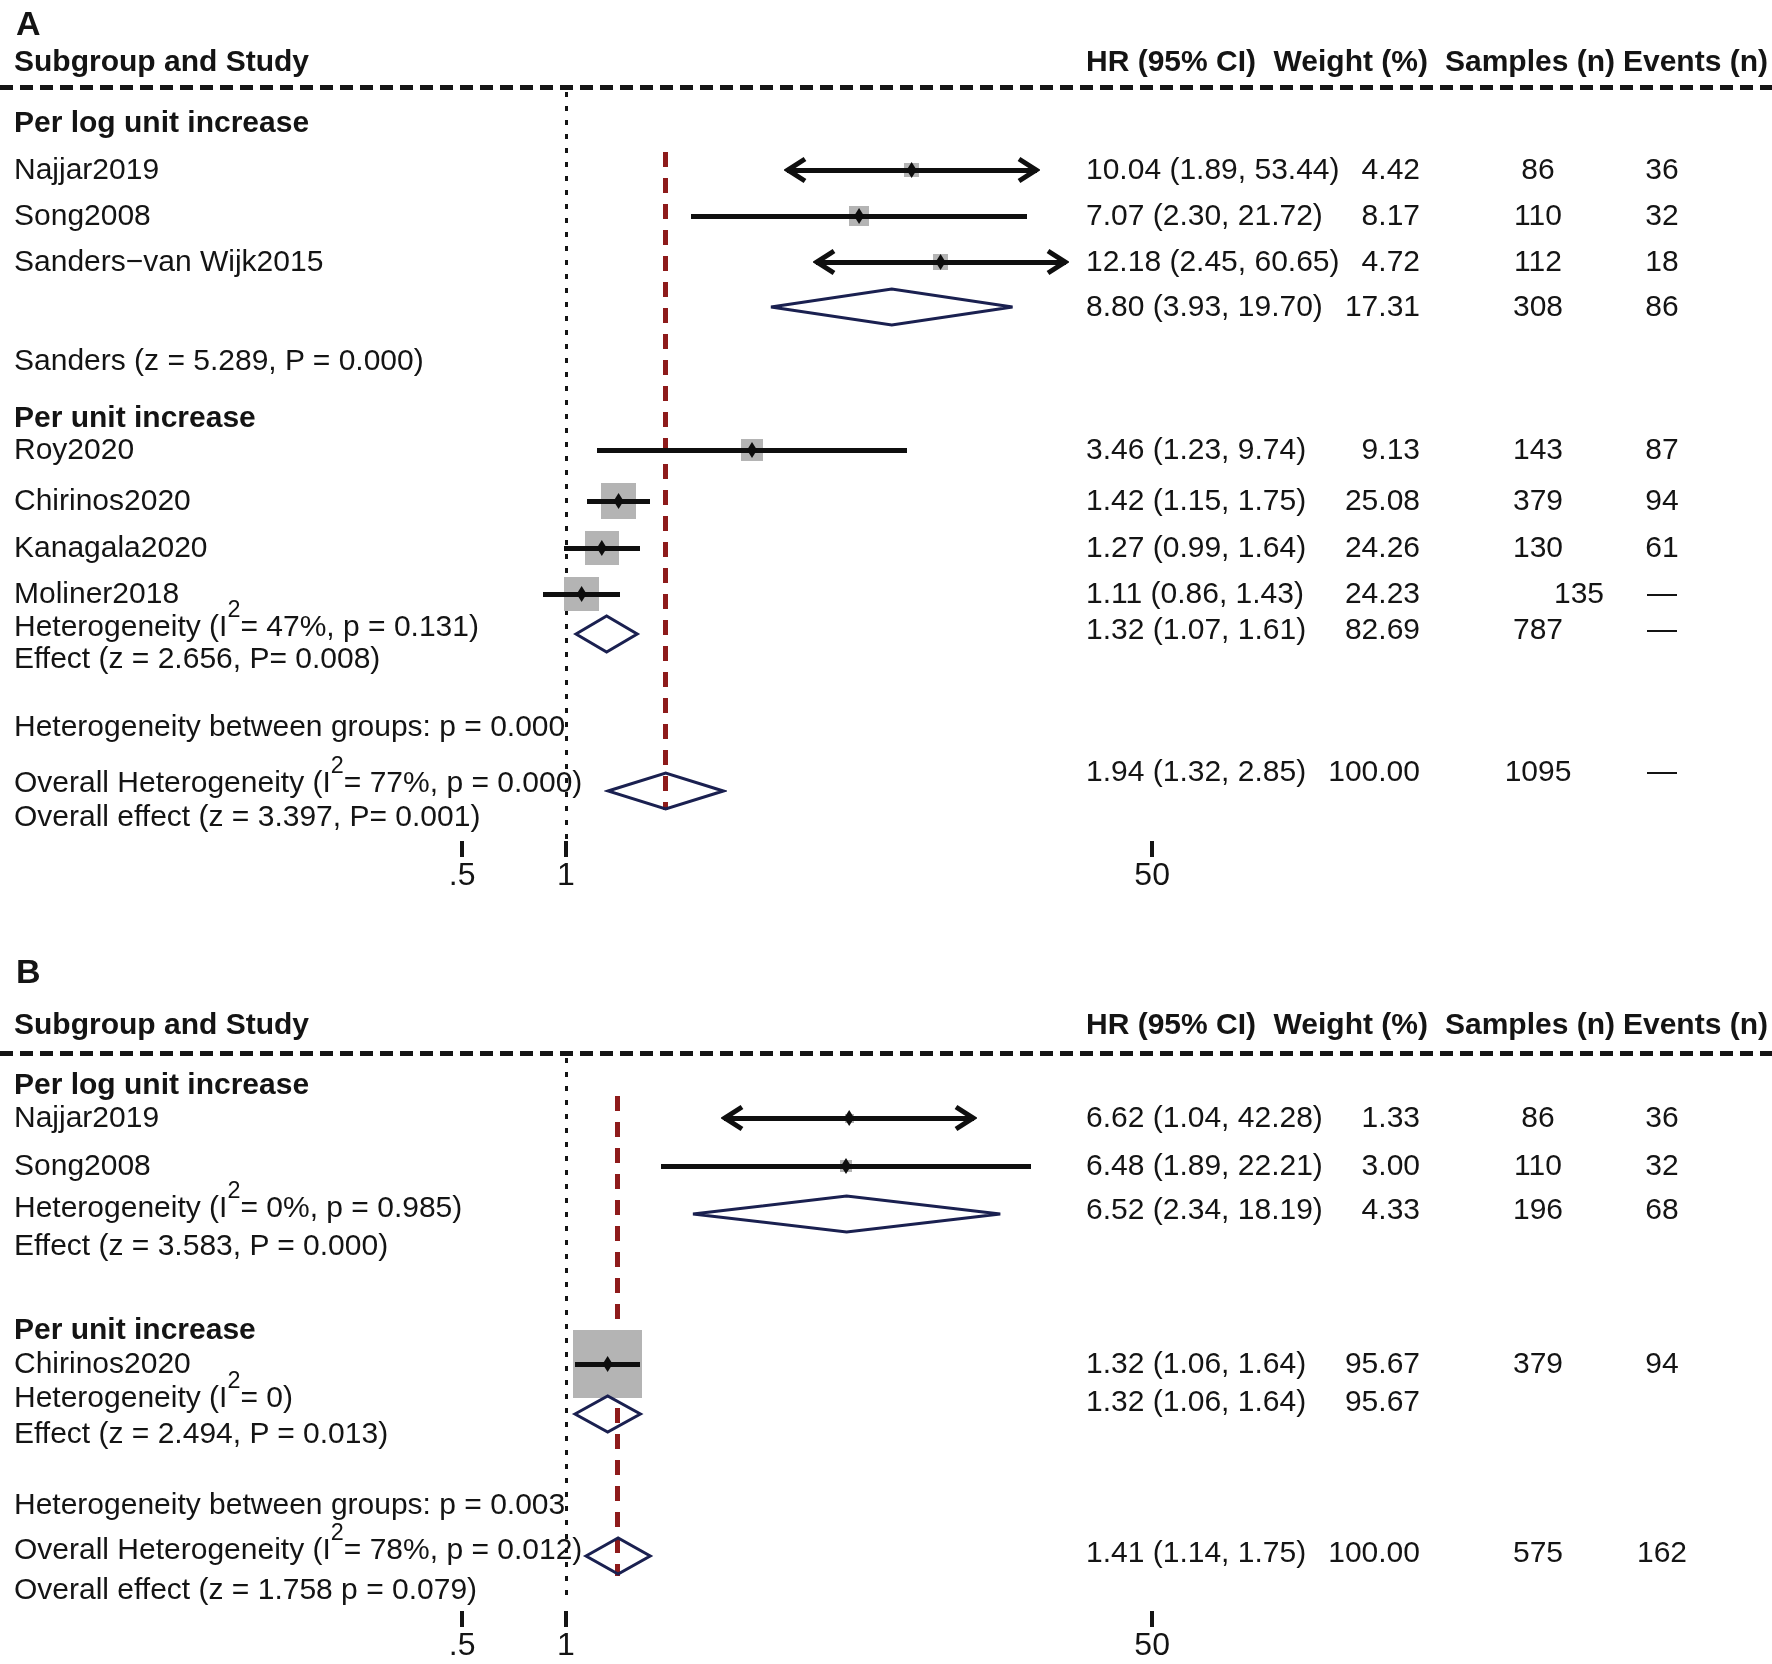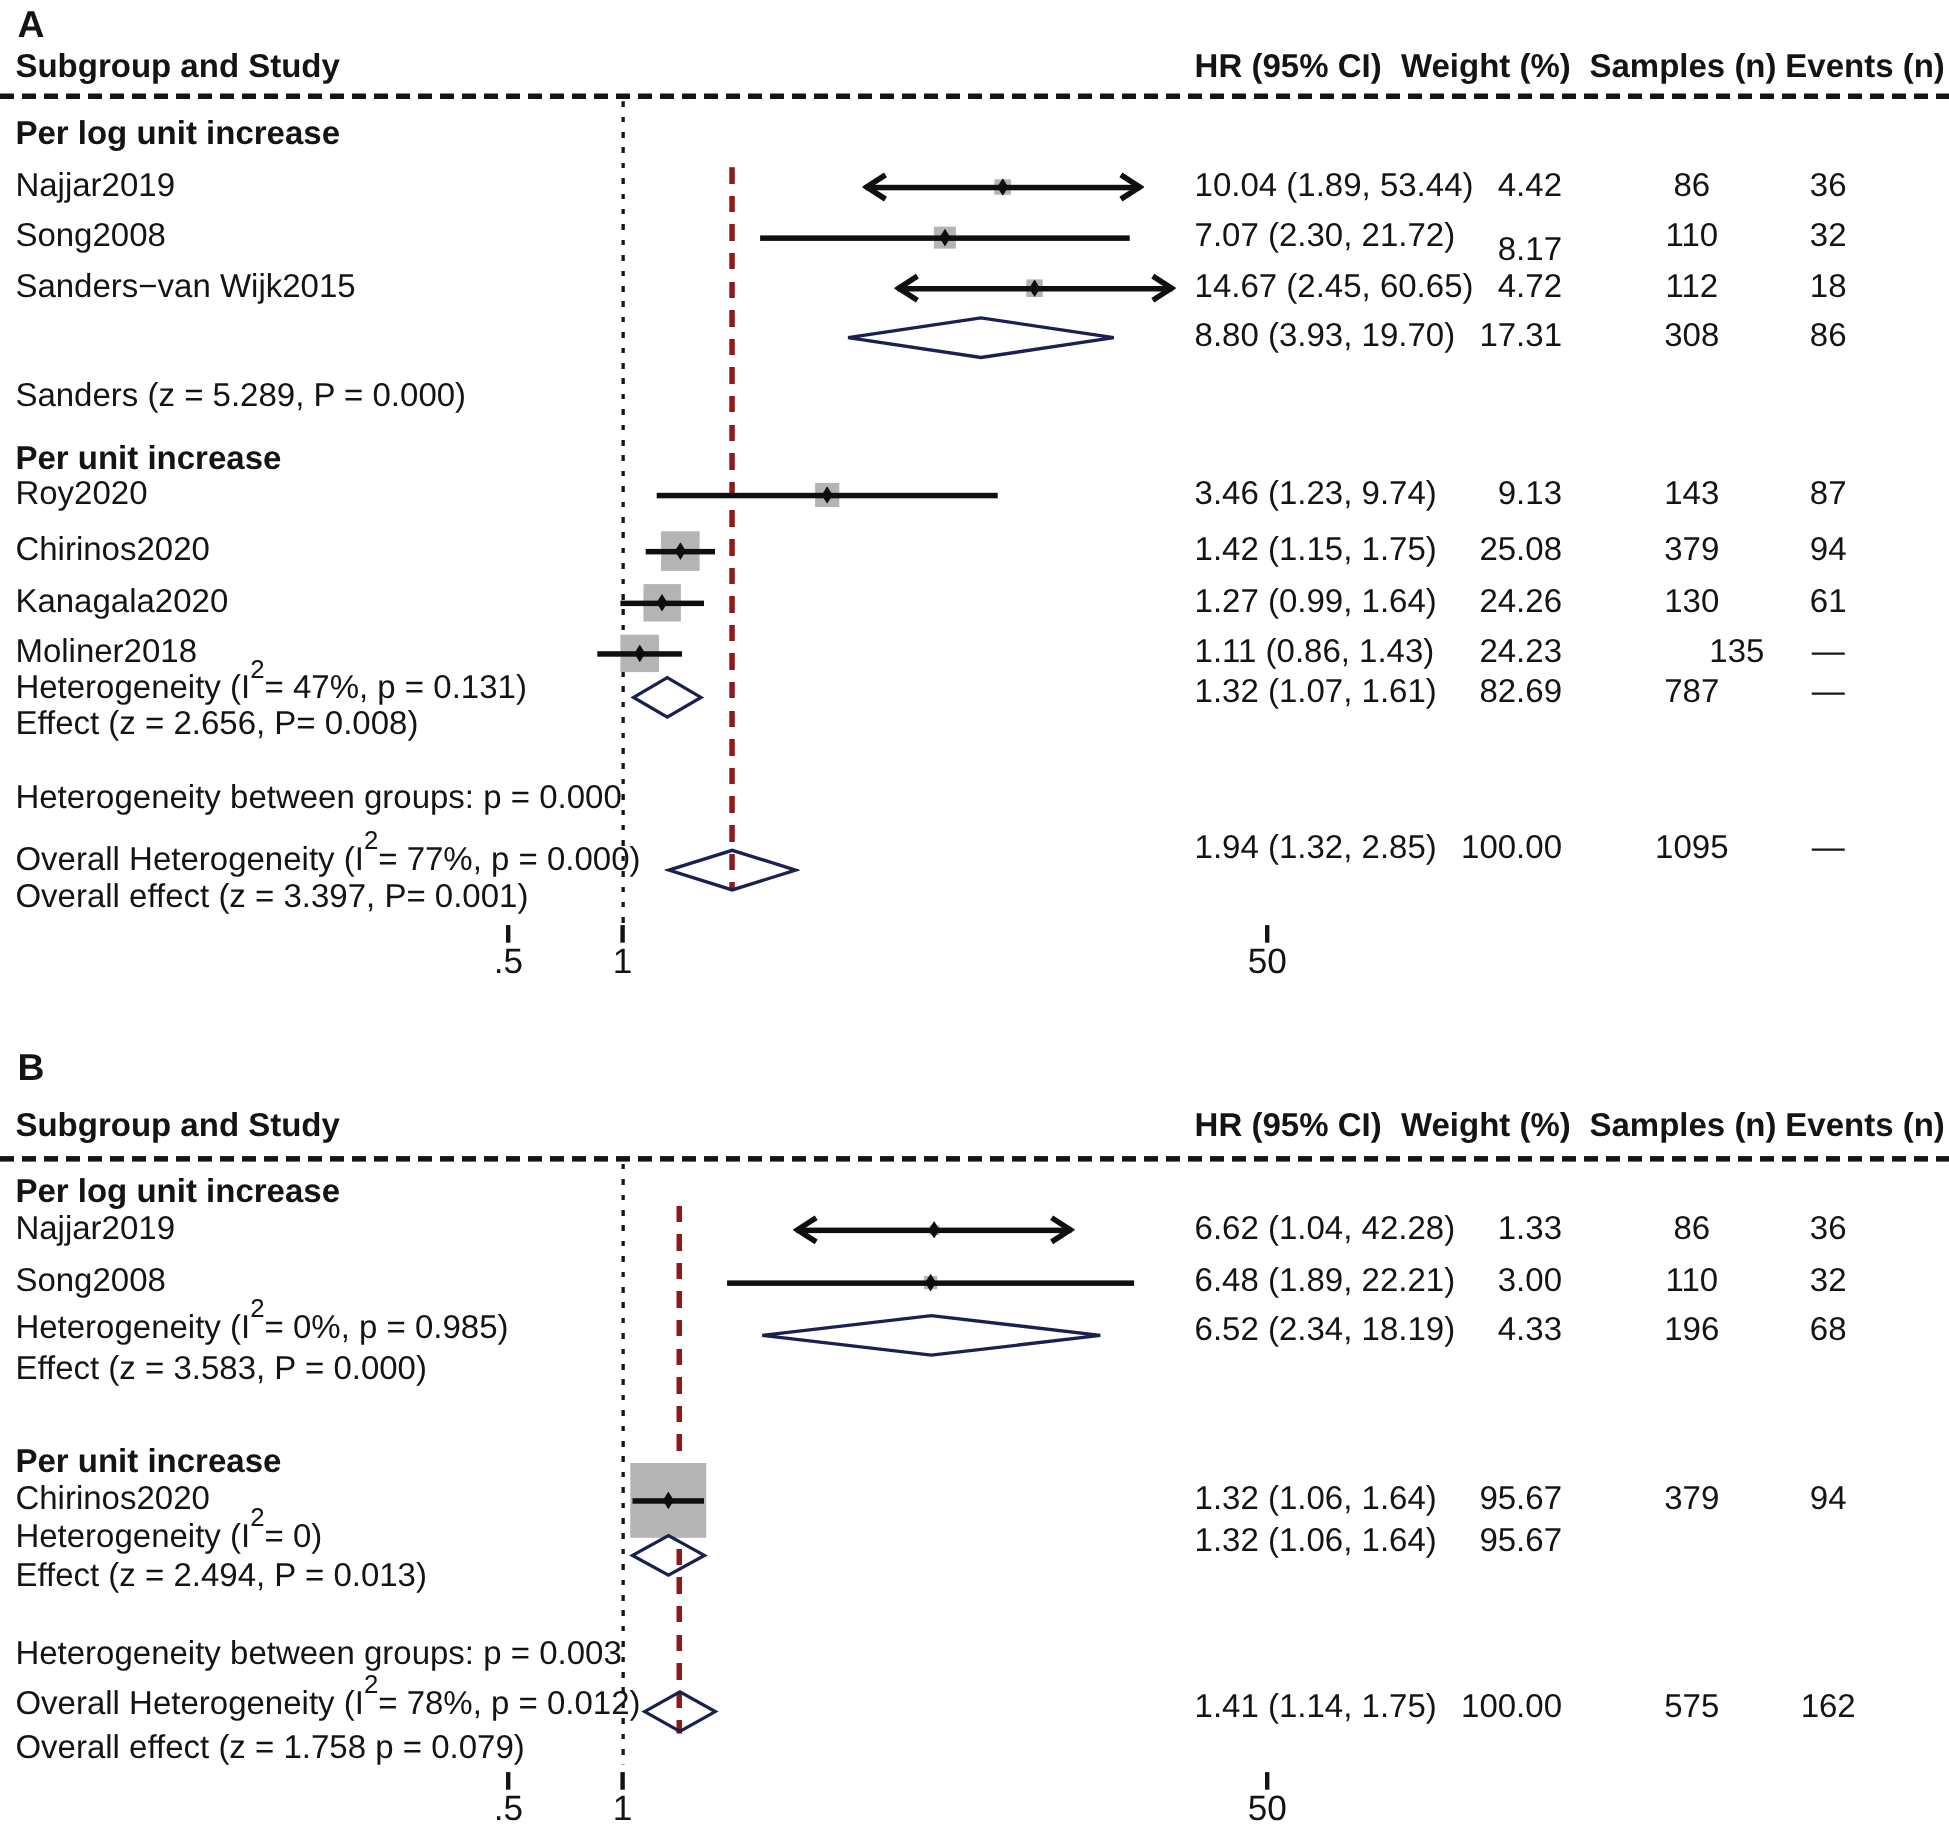--- a/index.html
+++ b/index.html
@@ -65,34 +65,34 @@
     <div class="mk" style="left: 906.598px; top: 162px; width: 10px; height: 16px;"></div>
     <div class="t" style="top: 170px; left: 1086px;">10.04 (1.89, 53.44)</div>
     <div class="t right" style="top: 170px; right: 352px;">4.42</div>
     <div class="t center" style="top: 170px; left: 1538px;">86</div>
     <div class="t center" style="top: 170px; left: 1662px;">36</div>
     <div class="t" style="top: 216px; left: 14px;">Song2008</div>
     <div class="gsq" style="left: 849.046px; top: 205.996px; width: 20.0082px; height: 20.0082px; background: rgb(180, 180, 180);"></div>
     <div class="ci" style="left: 690.796px; top: 213.5px; width: 336.421px;"></div>
     <div class="mk" style="left: 854.05px; top: 208px; width: 10px; height: 16px;"></div>
     <div class="t" style="top: 216px; left: 1086px;">7.07 (2.30, 21.72)</div>
-    <div class="t right" style="top: 228px; right: 352px;">8.17</div>
+    <div class="t right" style="top: 216px; right: 352px;">8.17</div>
     <div class="t center" style="top: 216px; left: 1538px;">110</div>
     <div class="t center" style="top: 216px; left: 1662px;">32</div>
     <div class="t" style="top: 262px; left: 14px;">Sanders−van Wijk2015</div>
     <div class="gsq" style="left: 932.944px; top: 254.396px; width: 15.2079px; height: 15.2079px; background: rgb(180, 180, 180);"></div>
     <div class="ci" style="left: 815.548px; top: 259.5px; width: 250px;"></div>
     <svg width="24" height="30" style="position: absolute; left: 812.548px; top: 247px;">
       <path d="M21 4 L4 15 L21 26" stroke="#0f0f0f" stroke-width="5" fill="none"></path>
     </svg>
     <svg width="24" height="30" style="position: absolute; left: 1044.55px; top: 247px;">
       <path d="M3 4 L20 15 L3 26" stroke="#0f0f0f" stroke-width="5" fill="none"></path>
     </svg>
     <div class="mk" style="left: 935.548px; top: 254px; width: 10px; height: 16px;"></div>
-    <div class="t" style="top: 262px; left: 1086px;">14.67 (2.45, 60.65)</div>
+    <div class="t" style="top: 262px; left: 1086px;">12.18 (2.45, 60.65)</div>
     <div class="t right" style="top: 262px; right: 352px;">4.72</div>
     <div class="t center" style="top: 262px; left: 1538px;">112</div>
     <div class="t center" style="top: 262px; left: 1662px;">18</div>
     <div class="t" style="top: 361px; left: 14px;">Sanders (z = 5.289, P = 0.000)</div>
     <svg width="249.52541814622737" height="44" style="position: absolute; left: 767.065px; top: 285px;">
       <polygon points="4,22 124.76270907311368,4 245.52541814622737,22 124.76270907311368,40" stroke="#1a2050" stroke-width="3" fill="none"></polygon>
     </svg>
     <div class="t" style="top: 307px; left: 1086px;">8.80 (3.93, 19.70)</div>
     <div class="t right" style="top: 307px; right: 352px;">17.31</div>
     <div class="t center" style="top: 307px; left: 1538px;">308</div>

